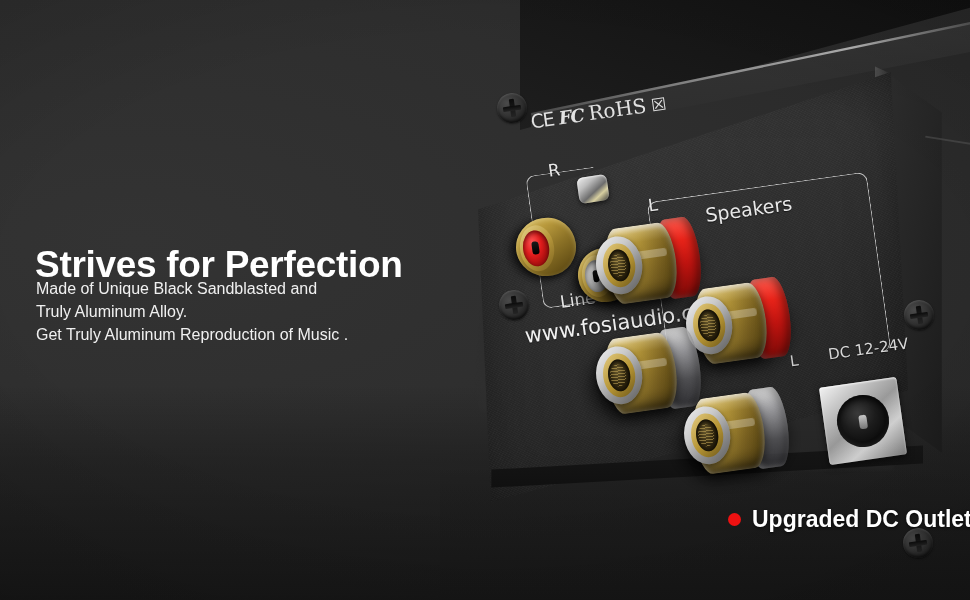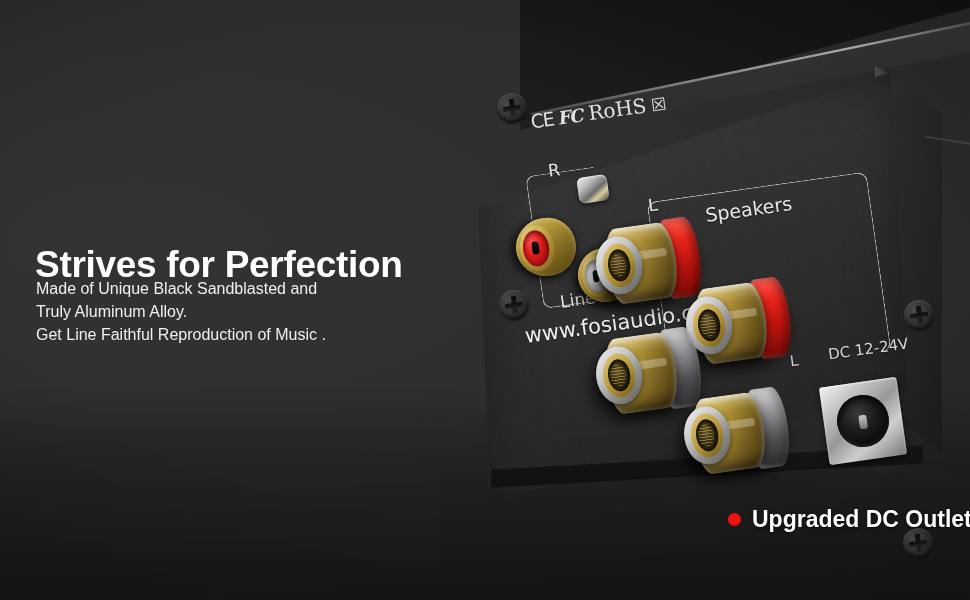--- a/index.html
+++ b/index.html
@@ -582,21 +582,21 @@
     </div>
   </div>
 
   <div class="bg-vignette"></div>
 
   <div class="headline">Strives for Perfection</div>
 
   <div class="body-copy">
     <div class="line">Made of Unique Black Sandblasted and</div>
     <div class="line">Truly Aluminum Alloy.</div>
-    <div class="line">Get Line Faithful Reproduction of Music .</div>
+    <div class="line">Get Truly Aluminum Reproduction of Music .</div>
   </div>
 
   <div class="callout">
     <div class="callout-dot" style="background: rgb(238, 17, 17);"></div>
     <div class="callout-text">
       <div>Upgraded DC Outlet</div>
     </div>
   </div>
 
 </div>

